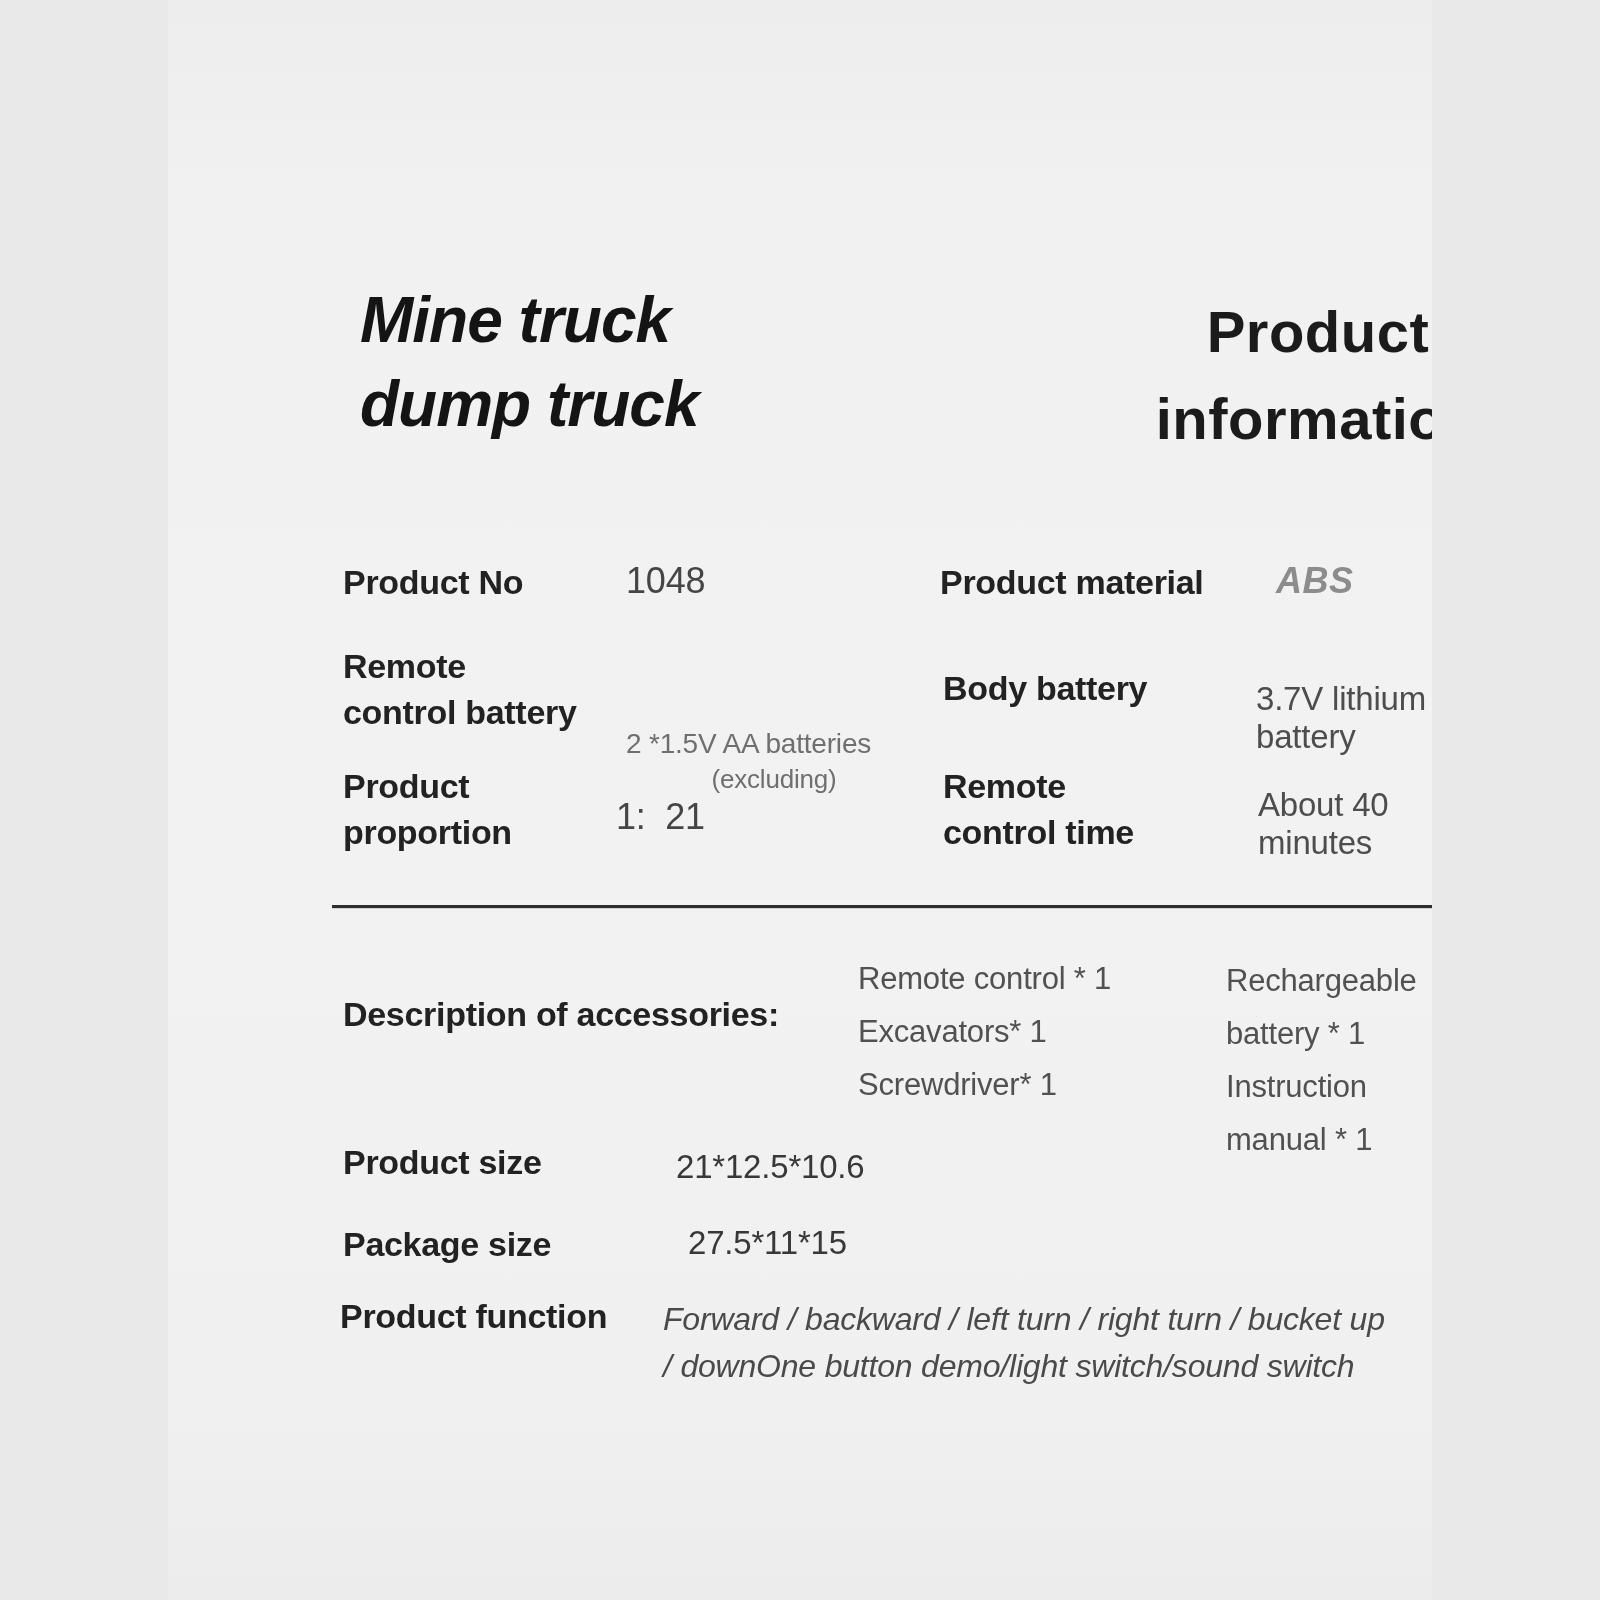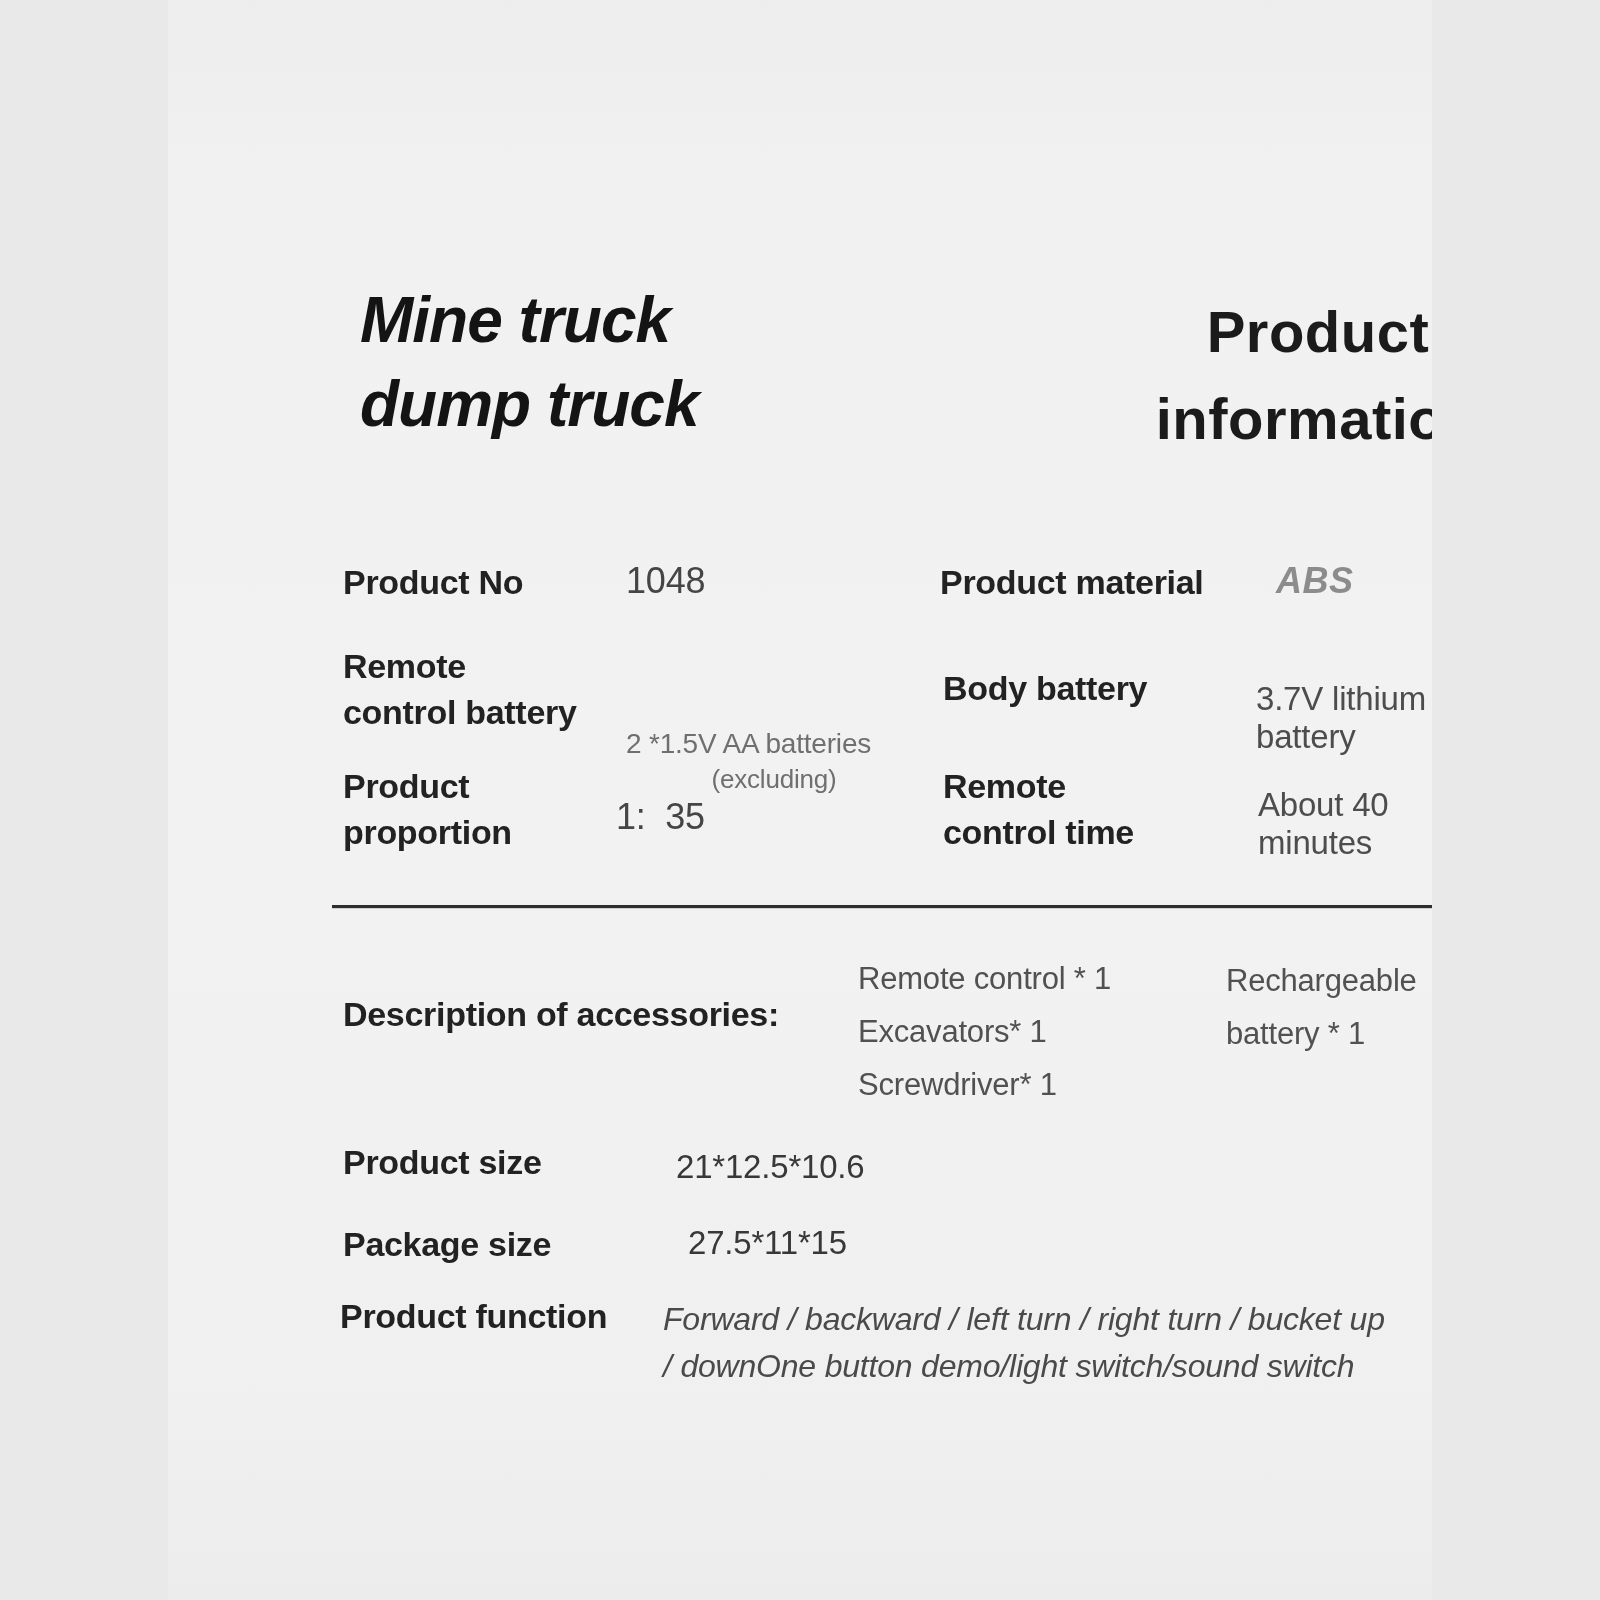--- a/index.html
+++ b/index.html
@@ -80,21 +80,21 @@
 
   <div class="label pre" style="left:175px;top:644px;">Remote
 control battery</div>
   <div class="value value-battery" style="left:458px;top:684px;width:296px;margin-top:43px;">
     <span>2 *1.5V AA batteries</span>
     <span class="note">(excluding)</span>
   </div>
 
   <div class="label pre" style="left:175px;top:764px;">Product
 proportion</div>
-  <div class="value value-big keep" style="left:448px;top:796px;">1:  35</div>
+  <div class="value value-big keep" style="left:448px;top:796px;">1:  21</div>
 
   <div class="label" style="left:772px;top:560px;">Product material</div>
   <div class="value value-abs" style="left:1108px;top:560px;">ABS</div>
 
   <div class="label" style="left:775px;top:666px;">Body battery</div>
   <div class="value" style="left:1088px;top:680px;">3.7V lithium battery</div>
 
   <div class="label pre" style="left:775px;top:764px;">Remote
 control time</div>
   <div class="value" style="left:1090px;top:786px;">About 40 minutes</div>
@@ -102,20 +102,21 @@
   <div class="divider"></div>
 
   <div class="label" style="left:175px;top:956px;margin-top:36px;">Description of accessories:</div>
   <div class="acc-col" style="left:690px;top:952px;">
     <span class="acc-item">Remote control * 1</span>
     <span class="acc-item">Excavators* 1</span>
     <span class="acc-item">Screwdriver* 1</span>
   </div>
   <div class="acc-col" style="left:1058px;top:954px;">
     <span class="acc-item">Rechargeable battery * 1</span>
+    <span class="acc-item">Instruction manual * 1</span>
   </div>
 
   <div class="label" style="left:175px;top:1140px;">Product size</div>
   <div class="value dim-value" style="left:508px;top:1148px;">21*12.5*10.6</div>
 
   <div class="label" style="left:175px;top:1222px;">Package size</div>
   <div class="value dim-value" style="left:520px;top:1224px;">27.5*11*15</div>
 
   <div class="label" style="left:172px;top:1294px;">Product function</div>
   <div class="value func-value pre" style="left:495px;top:1296px;width:930px;">Forward / backward / left turn / right turn / bucket up

